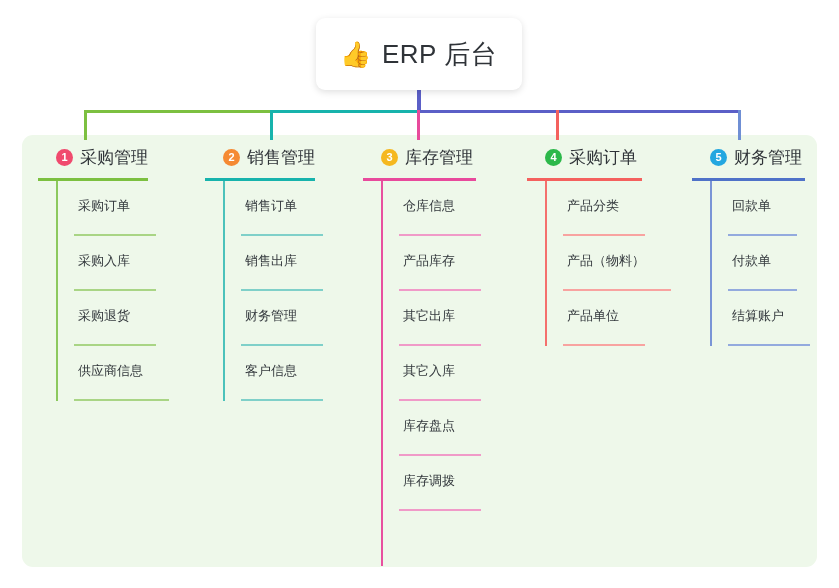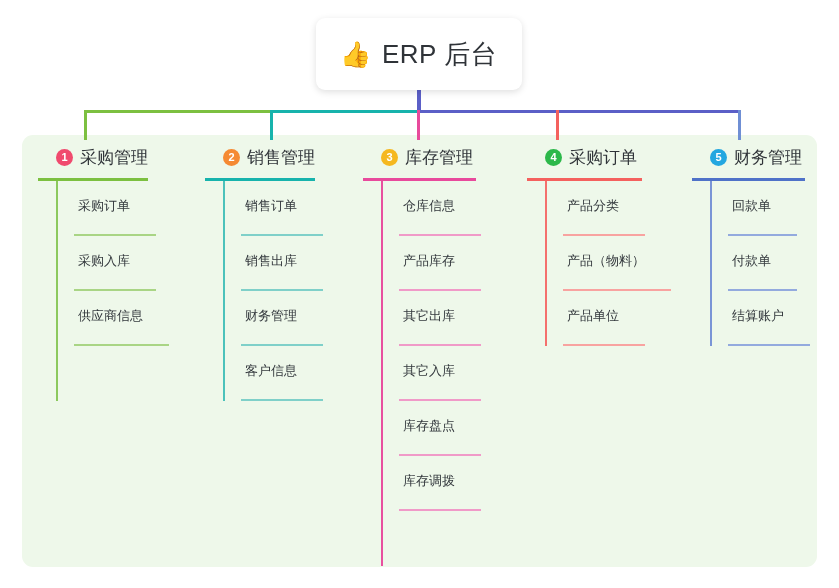--- a/index.html
+++ b/index.html
@@ -113,20 +113,24 @@
       <div class="spine" style="background: rgb(140, 201, 94); height: 220px;"></div>
     <div class="leaf">
           <span class="leaf-text">采购订单</span>
           <span class="leaf-rule" style="background: rgb(169, 213, 133); width: 82px;"></span>
         </div>
         <div class="leaf">
           <span class="leaf-text">采购入库</span>
           <span class="leaf-rule" style="background: rgb(169, 213, 133); width: 82px;"></span>
         </div>
         <div class="leaf">
+          <span class="leaf-text">采购退货</span>
+          <span class="leaf-rule" style="background: rgb(169, 213, 133); width: 82px;"></span>
+        </div>
+        <div class="leaf">
           <span class="leaf-text">供应商信息</span>
           <span class="leaf-rule" style="background: rgb(169, 213, 133); width: 95px;"></span>
         </div>
       </div>
   </div>
 
   <div class="col" style="left:205px; width:150px;">
     <div class="col-head">
       <span class="badge" style="background: rgb(245, 138, 51);">2</span>
       <span class="head-label">销售管理</span>

